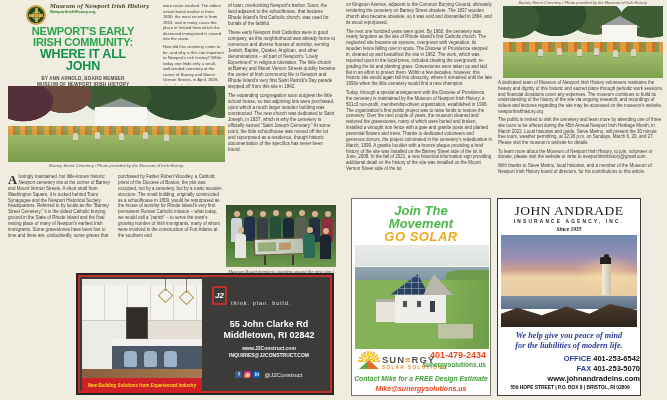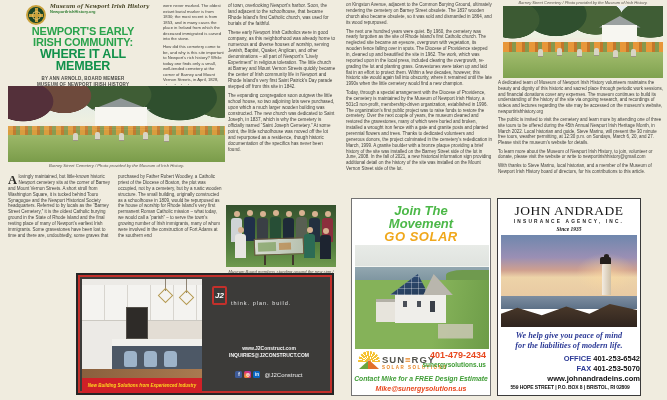--- a/index.html
+++ b/index.html
@@ -98,21 +98,21 @@
         <div class="mname">Museum of Newport Irish History</div>
         <div class="msite">NewportIrishHistory.org</div>
       </div>
     </div>
   </div>
 
   <div class="abs hl">
     <div class="hl-top">NEWPORT'S EARLY</div>
     <div class="hl-top">IRISH COMMUNITY:</div>
     <div class="hl-bot">WHERE IT ALL</div>
-    <div class="hl-bot">MEMBER</div>
+    <div class="hl-bot">JOHN</div>
   </div>
 
   <div class="byl" style="position:absolute;">
     <div class="sc">
       <div>BY ANN ARNOLD, BOARD MEMBER</div>
       <div>MUSEUM OF NEWPORT IRISH HISTORY</div>
     </div>
   </div>
 
   <div class="tx narrow" style="left:163px;top:3px;width:62px;height:82px;">
@@ -236,20 +236,24 @@
       <div style="left:62px;top:72px;width:13px;height:16px;background:#9db3c9;border-radius:4px 4px 2px 2px;"></div>
       <div style="left:82px;top:72px;width:13px;height:16px;background:#9db3c9;border-radius:4px 4px 2px 2px;"></div>
       <div style="left:0;bottom:0;right:0;height:9px;background:linear-gradient(90deg,#8a5f3d,#a97a50);"></div>
     </div>
     <div class="j2banner">
       <div class="sc">New Building Solutions from Experienced Industry Experts</div>
     </div>
     <div class="j2panel">
       <div class="j2mark">J2</div>
       <div class="j2tag">think. plan. build.</div>
+      <div class="j2addr">
+        <div>55 John Clarke Rd</div>
+        <div>Middletown, RI 02842</div>
+      </div>
       <div class="j2webs">
         <div class="sc">
           <div>www.J2Construct.com</div>
           <div>INQUIRIES@J2CONSTRUCT.COM</div>
         </div>
       </div>
       <div class="j2soc">
         <span class="sic fb">f</span>
         <span class="sic ig">◎</span>
         <span class="sic li">in</span>

